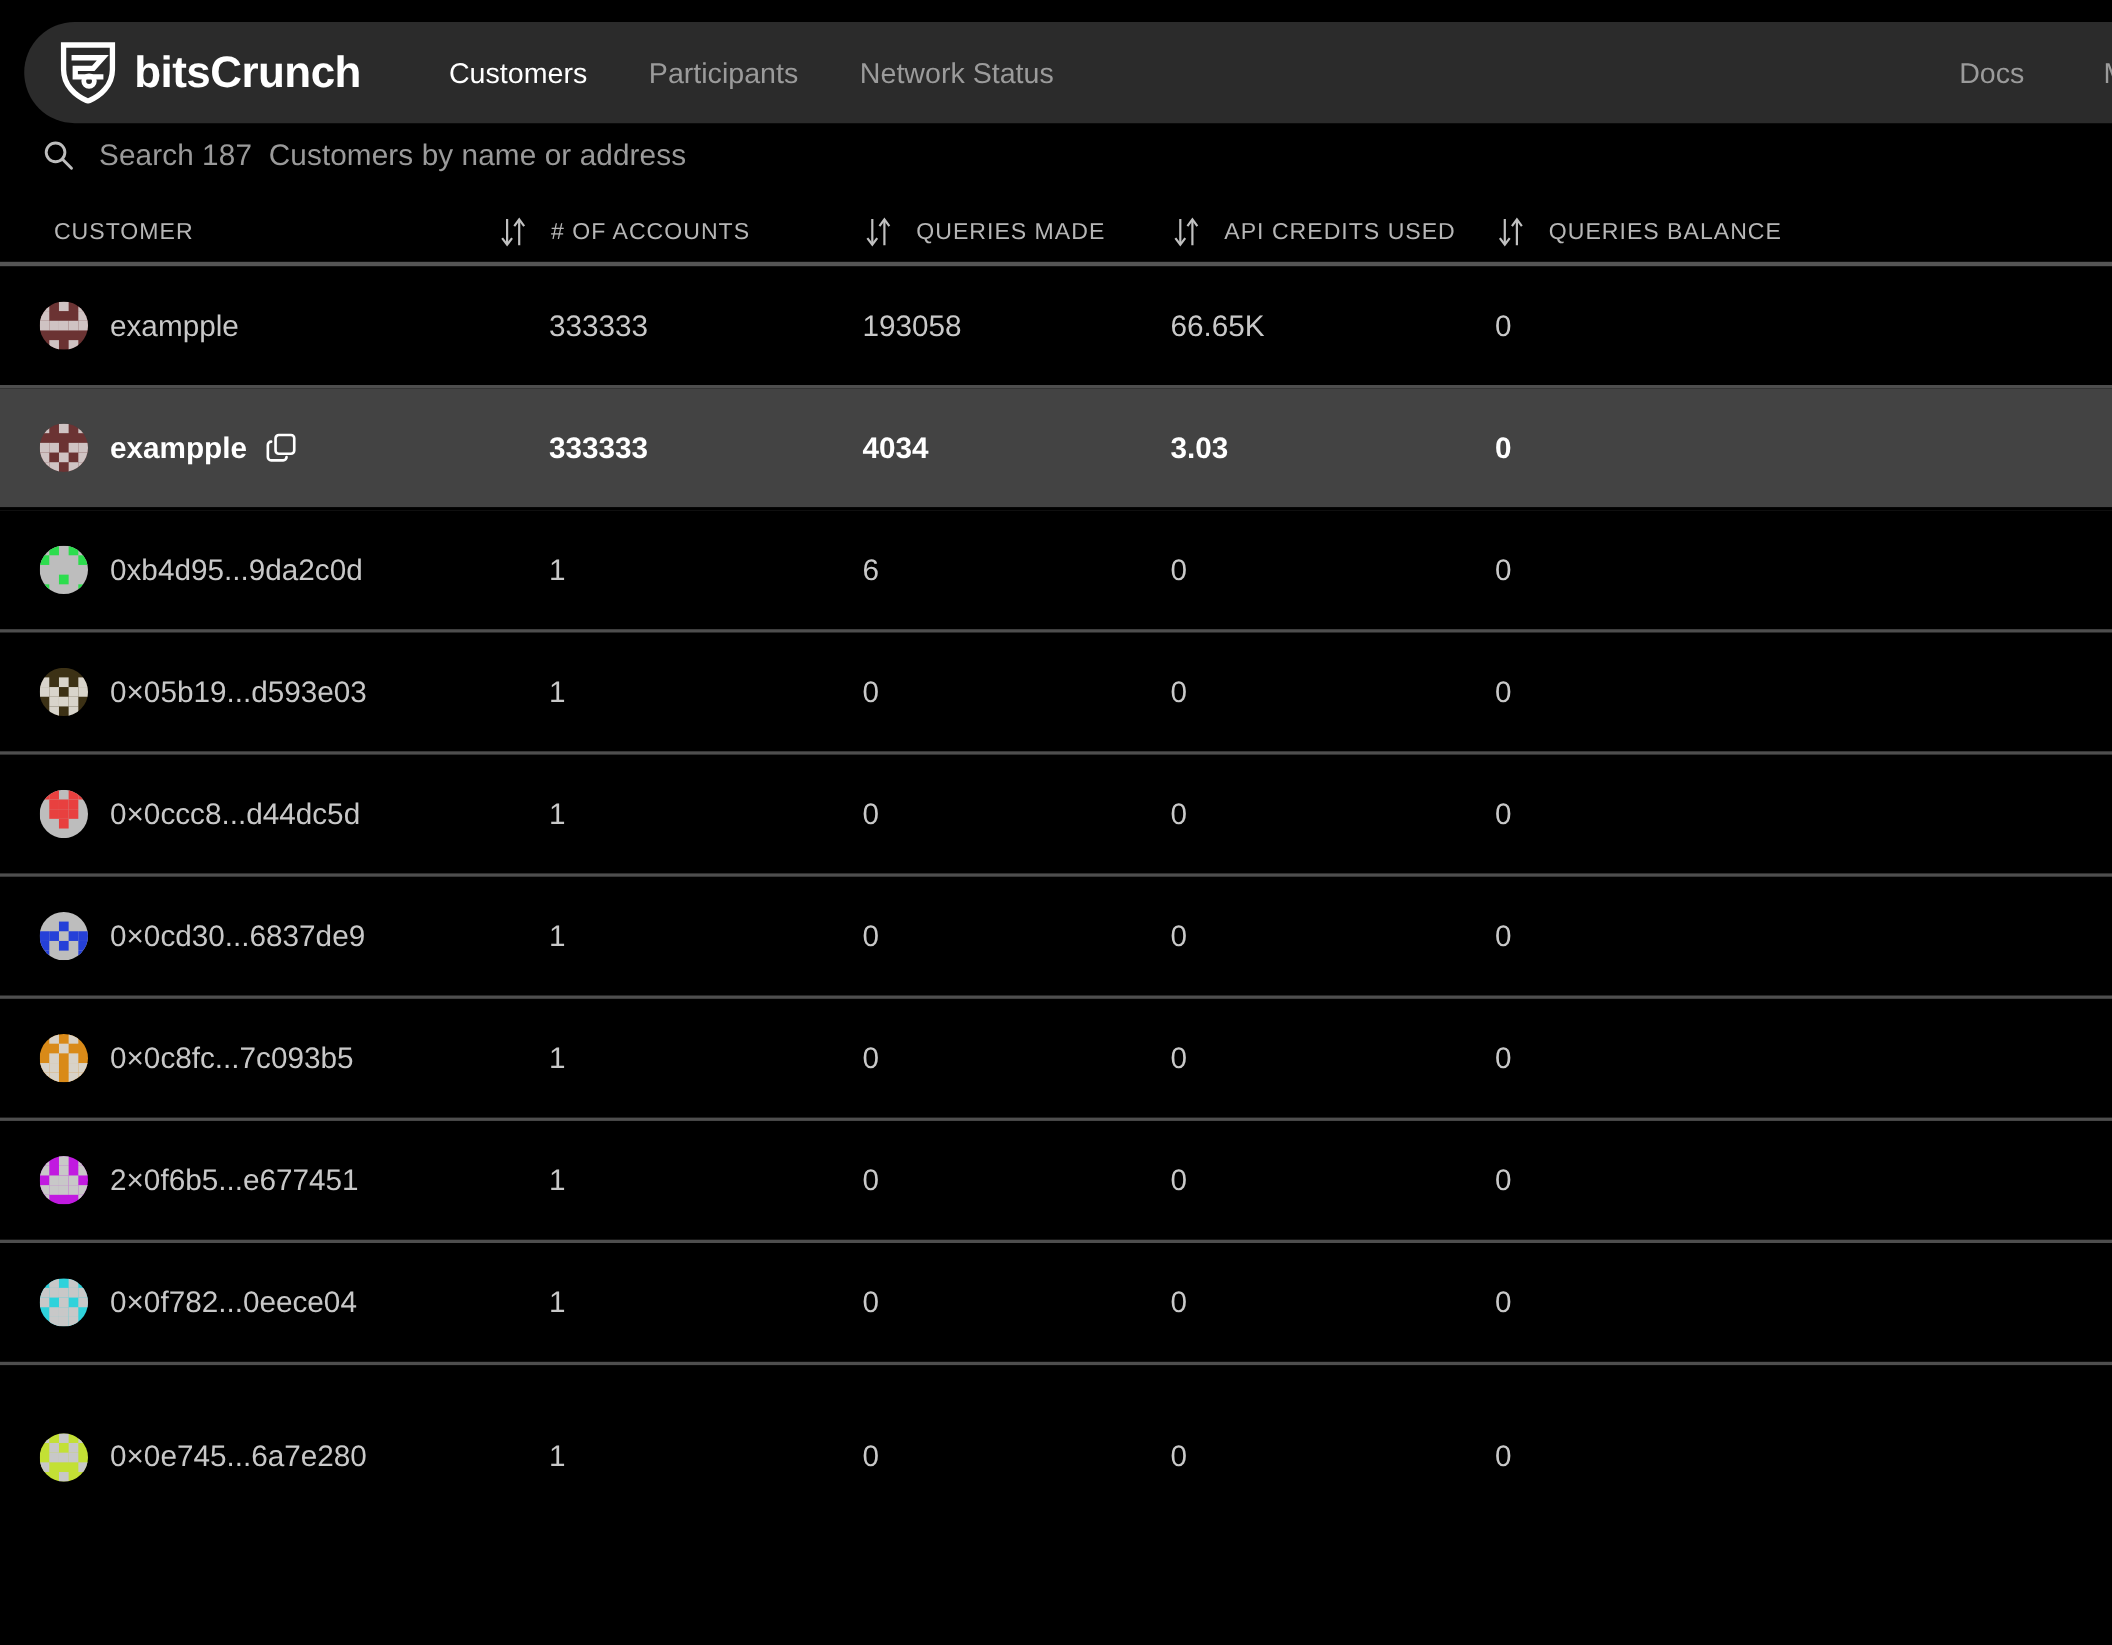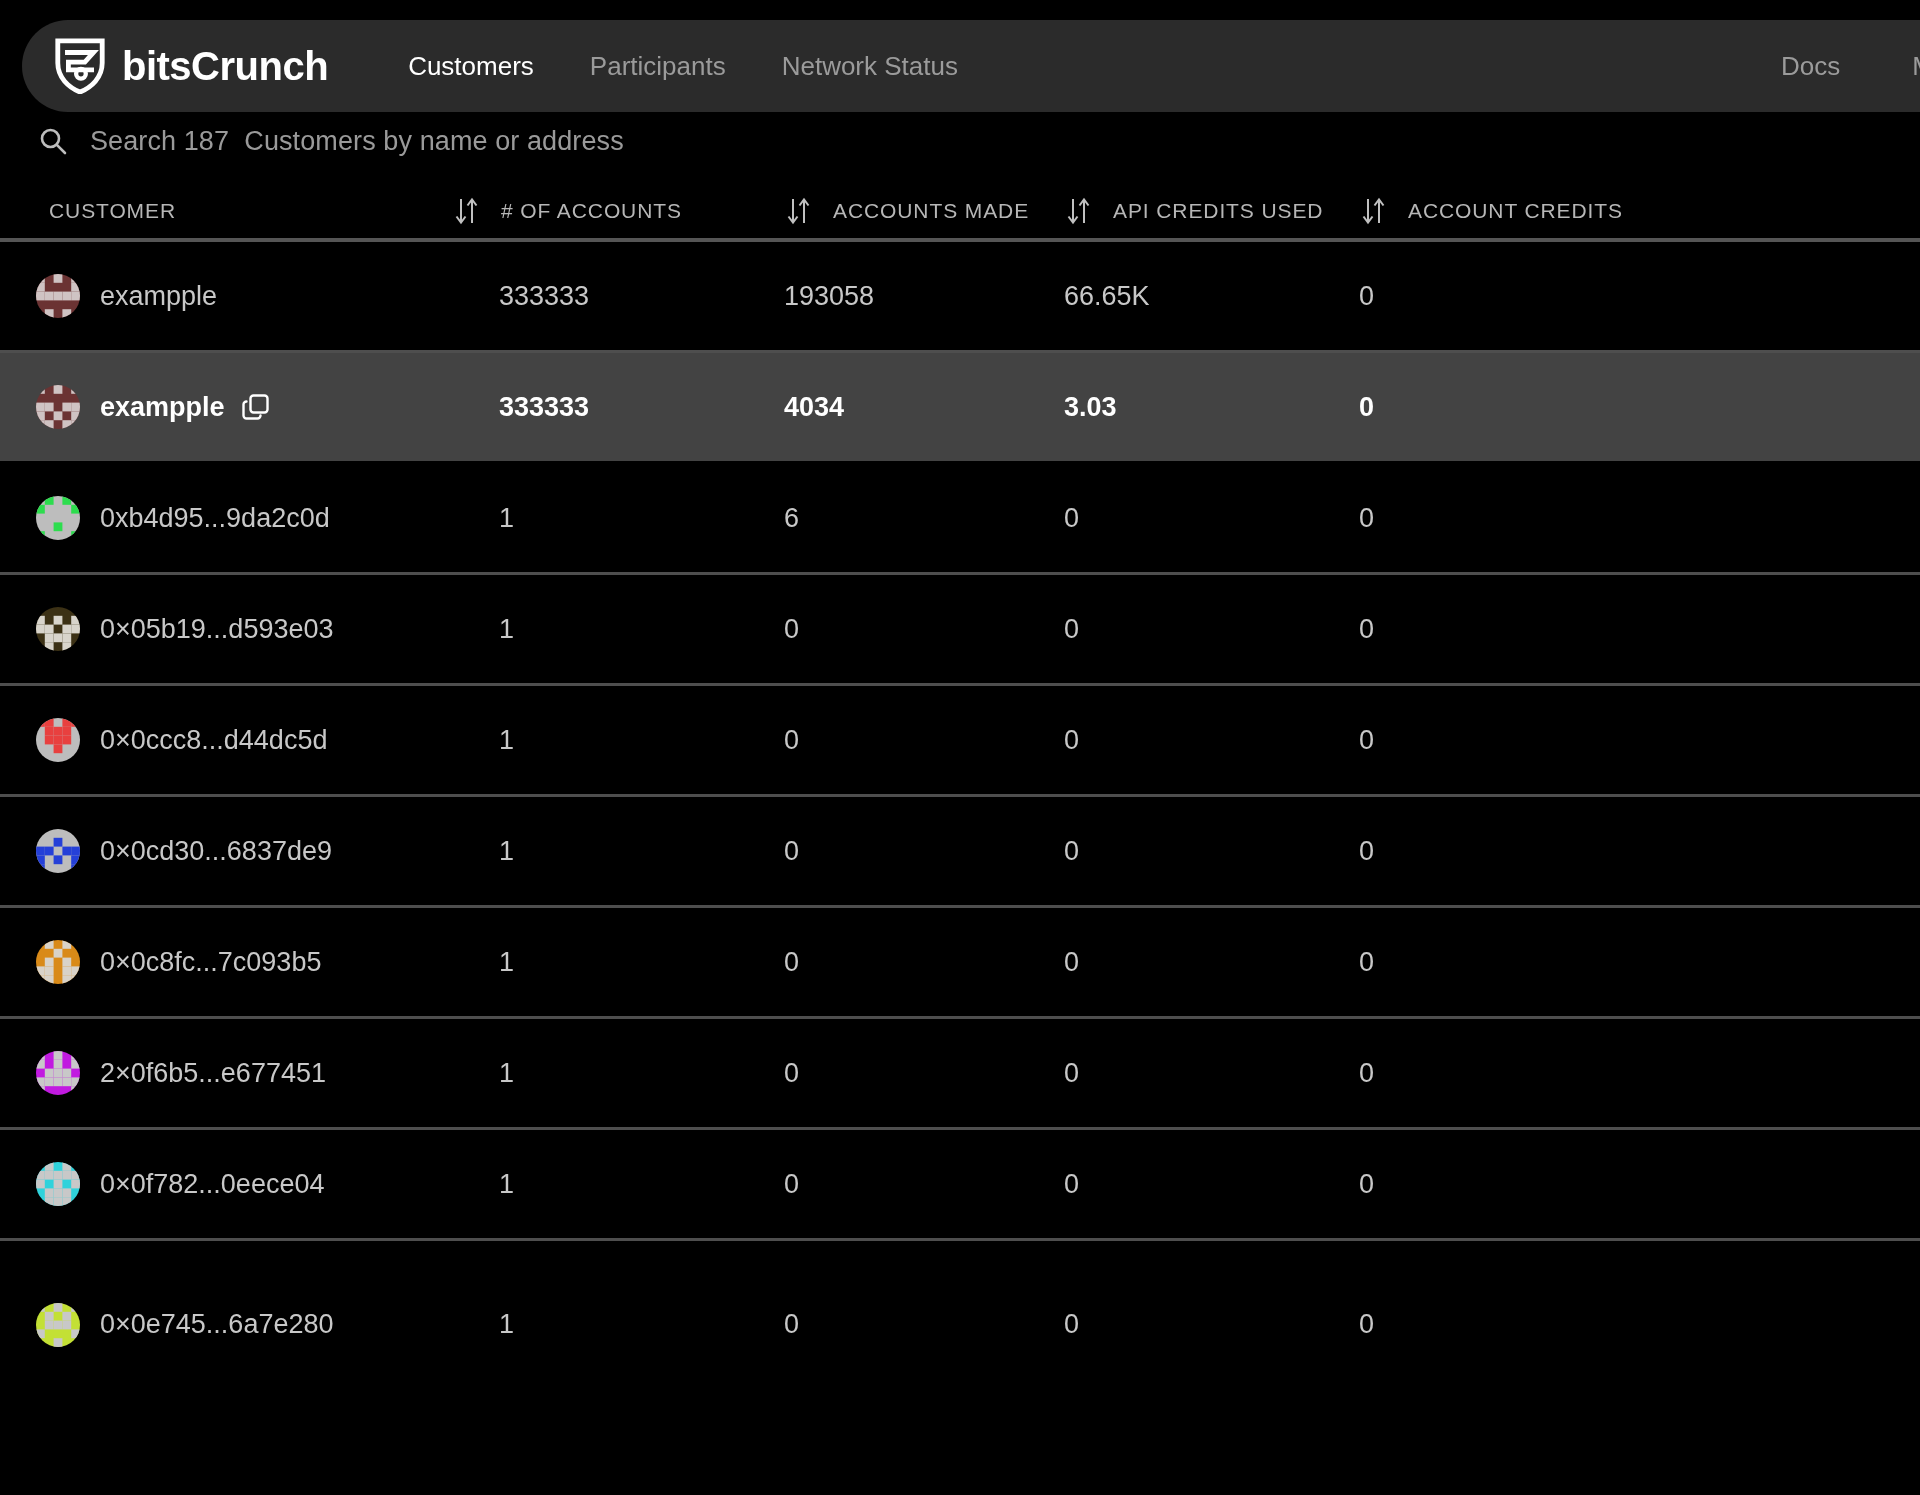--- a/index.html
+++ b/index.html
@@ -143,41 +143,41 @@
       <span># OF ACCOUNTS</span>
     </div>
 
     <div class="col c-queries">
       <svg class="sorticon" viewBox="0 0 26 30">
         <line x1="7" y1="3" x2="7" y2="26" stroke="#c0c0c0" stroke-width="2"></line>
         <polyline points="2.5,20.5 7,26.5 11.5,20.5" fill="none" stroke="#c0c0c0" stroke-width="2"></polyline>
         <line x1="18" y1="27" x2="18" y2="4" stroke="#c0c0c0" stroke-width="2"></line>
         <polyline points="13.5,9.5 18,3.5 22.5,9.5" fill="none" stroke="#c0c0c0" stroke-width="2"></polyline>
       </svg>
-      <span>ACCOUNTS MADE</span>
+      <span>QUERIES MADE</span>
     </div>
 
     <div class="col c-credits">
       <svg class="sorticon" viewBox="0 0 26 30">
         <line x1="7" y1="3" x2="7" y2="26" stroke="#c0c0c0" stroke-width="2"></line>
         <polyline points="2.5,20.5 7,26.5 11.5,20.5" fill="none" stroke="#c0c0c0" stroke-width="2"></polyline>
         <line x1="18" y1="27" x2="18" y2="4" stroke="#c0c0c0" stroke-width="2"></line>
         <polyline points="13.5,9.5 18,3.5 22.5,9.5" fill="none" stroke="#c0c0c0" stroke-width="2"></polyline>
       </svg>
       <span>API CREDITS USED</span>
     </div>
 
     <div class="col c-balance">
       <svg class="sorticon" viewBox="0 0 26 30">
         <line x1="7" y1="3" x2="7" y2="26" stroke="#c0c0c0" stroke-width="2"></line>
         <polyline points="2.5,20.5 7,26.5 11.5,20.5" fill="none" stroke="#c0c0c0" stroke-width="2"></polyline>
         <line x1="18" y1="27" x2="18" y2="4" stroke="#c0c0c0" stroke-width="2"></line>
         <polyline points="13.5,9.5 18,3.5 22.5,9.5" fill="none" stroke="#c0c0c0" stroke-width="2"></polyline>
       </svg>
-      <span>ACCOUNT CREDITS</span>
+      <span>QUERIES BALANCE</span>
     </div>
   </div>
 
   <div id="rows-container">
       <div class="row">
         <div class="col c-customer">
           <span class="avatar"><svg viewBox="0 0 5 5" width="44" height="44" preserveAspectRatio="none">
               <rect width="5" height="5" fill="#6b3333"></rect>
               <rect x="0" y="0" width="1" height="1" fill="#cfc3c3"></rect>
               <rect x="4" y="0" width="1" height="1" fill="#cfc3c3"></rect>

